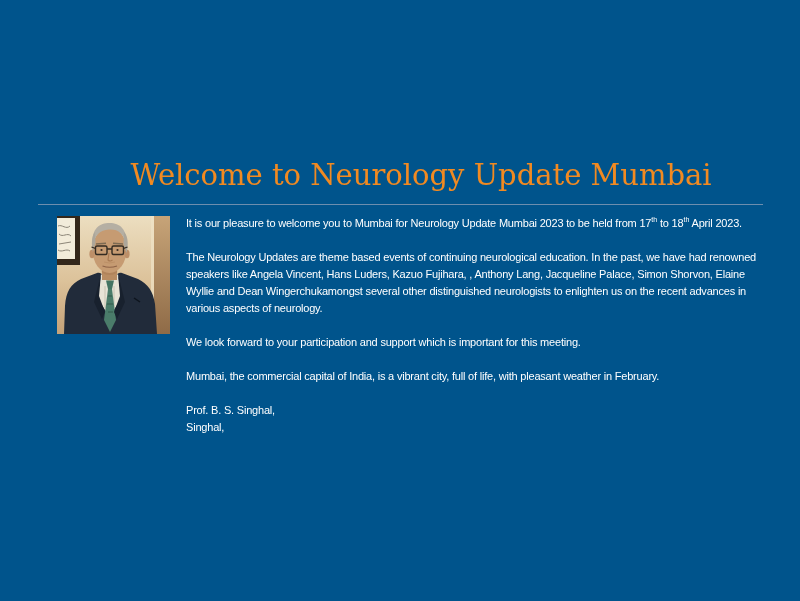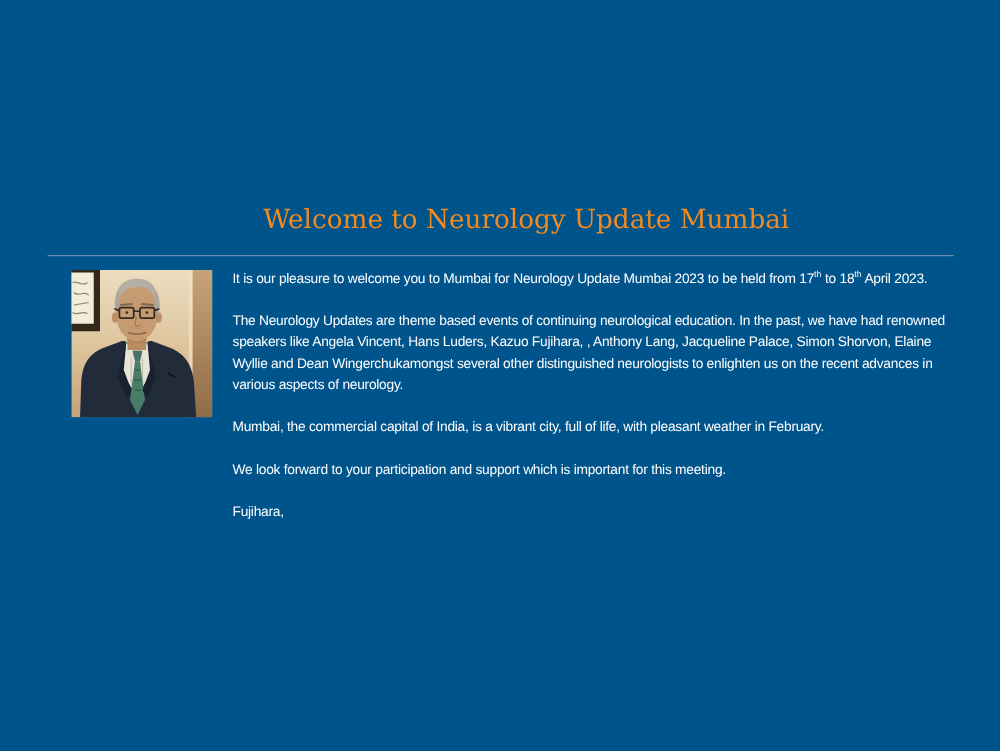--- a/index.html
+++ b/index.html
@@ -17,21 +17,21 @@
   .page-title {
     position: absolute;
     top: 160px;
     left: 0;
     right: 0;
     margin: 0;
     padding-left: 42px;
     text-align: center;
     font-family: "DejaVu Serif", serif;
     font-weight: normal;
-    font-size: 21px;
+    font-size: 29px;
     line-height: 30px;
     color: #F18A21;
   }
   .divider {
     position: absolute;
     top: 204px;
     left: 38px;
     width: 725px;
     height: 1px;
     background: #8099B4;
@@ -146,24 +146,25 @@
         <path d="M47,46 Q52.5,48 58,46" stroke="#b3875d" stroke-width="0.8" fill="none" opacity="0.7"></path>
       </svg>
     </div>
 
     <div class="text-col">
 
       <p><span>It is our pleasure to welcome you to Mumbai for Neurology Update Mumbai 2023 to be held from 17</span><sup>th</sup><span> to 18</span><sup>th</sup><span> April 2023.</span></p>
 
       <p>The Neurology Updates are theme based events of continuing neurological education. In the past, we have had renowned speakers like Angela Vincent, Hans Luders, Kazuo Fujihara, , Anthony Lang, Jacqueline Palace, Simon Shorvon, Elaine Wyllie and Dean Wingerchukamongst several other distinguished neurologists to enlighten us on the recent advances in various aspects of neurology.</p>
 
+      <p>We look forward to your participation and support which is important for this meeting.</p>
+
       <p>Mumbai, the commercial capital of India, is a vibrant city, full of life, with pleasant weather in February.</p>
 
-      <p>We look forward to your participation and support which is important for this meeting.</p>
-
       <div class="signature">
-        <div>Fujihara,</div>
+        <div>Prof. B. S. Singhal,</div>
+        <div>Singhal,</div>
       </div>
 
     </div>
   </section>
 
 </main>
 
 </body></html>

